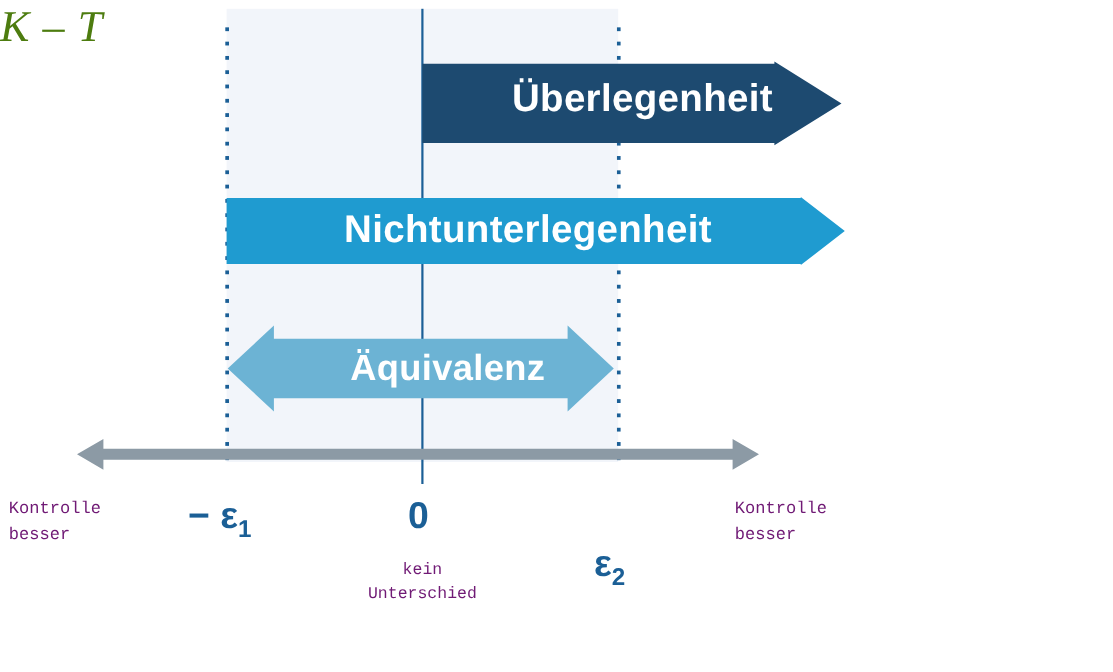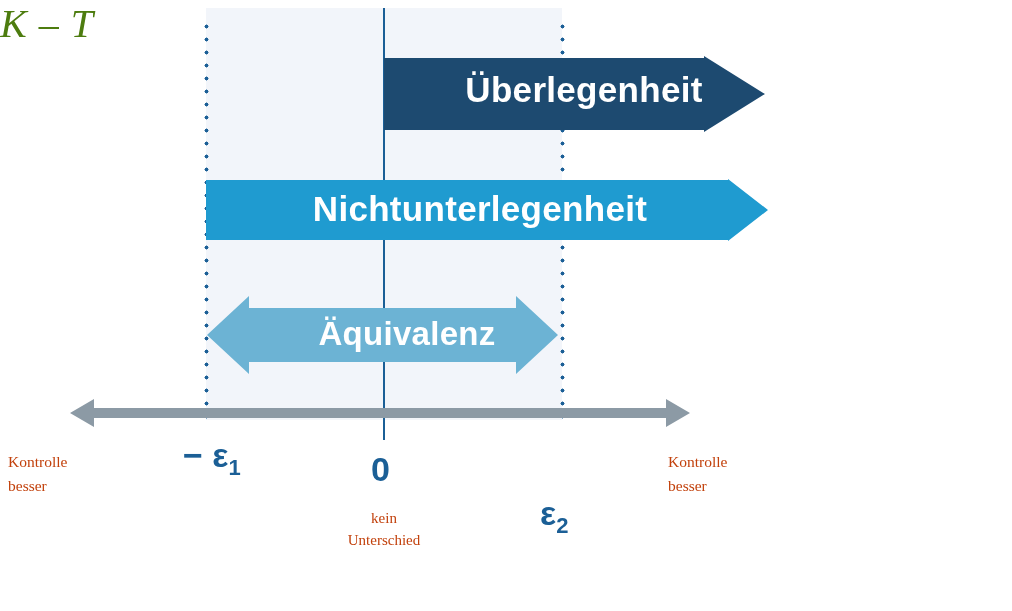--- a/index.html
+++ b/index.html
@@ -76,22 +76,22 @@
     left: 222px; top: 315px; width: 330px;
     text-align: center; font-size: 33px; letter-spacing: .3px;
   }
 
   
   #axis-svg { position: absolute; left: 70px; top: 396px; }
 
   
   .blue-text {
     position: absolute;
-    color: #c2410c;
-    font-family: Liberation Serif, serif;
+    color: #701a75;
+    font-family: Liberation Mono, monospace;
     white-space: pre-line;
   }
   #kt-label {
     left: 40px; top: 348px;
     font-family: "Liberation Serif", serif;
     font-style: italic;
     font-size: 40px;
     color: #4d7c0f;
     letter-spacing: 1px;
   }
@@ -103,21 +103,21 @@
     color: #1b5f96;
     font-family: "Liberation Sans", sans-serif;
     font-weight: bold;
     font-size: 34px;
   }
   .tick-label .sub {
     font-size: 22px;
     vertical-align: sub;
     font-weight: bold;
   }
-  #eps1-tick { left: 171px; top: 436px; margin-left: 12px; }
+  #eps1-tick { left: 171px; top: 450px; }
   #zero-tick { left: 371px; top: 450px; }
   #eps2-tick { left: 540px; top: 450px; margin-top: 44px; }
 
   #kein-unterschied {
     left: 306px; top: 508px; width: 156px;
     text-align: center; font-size: 15px; line-height: 1.45;
   }
 </style>
 </head>
 <body>

